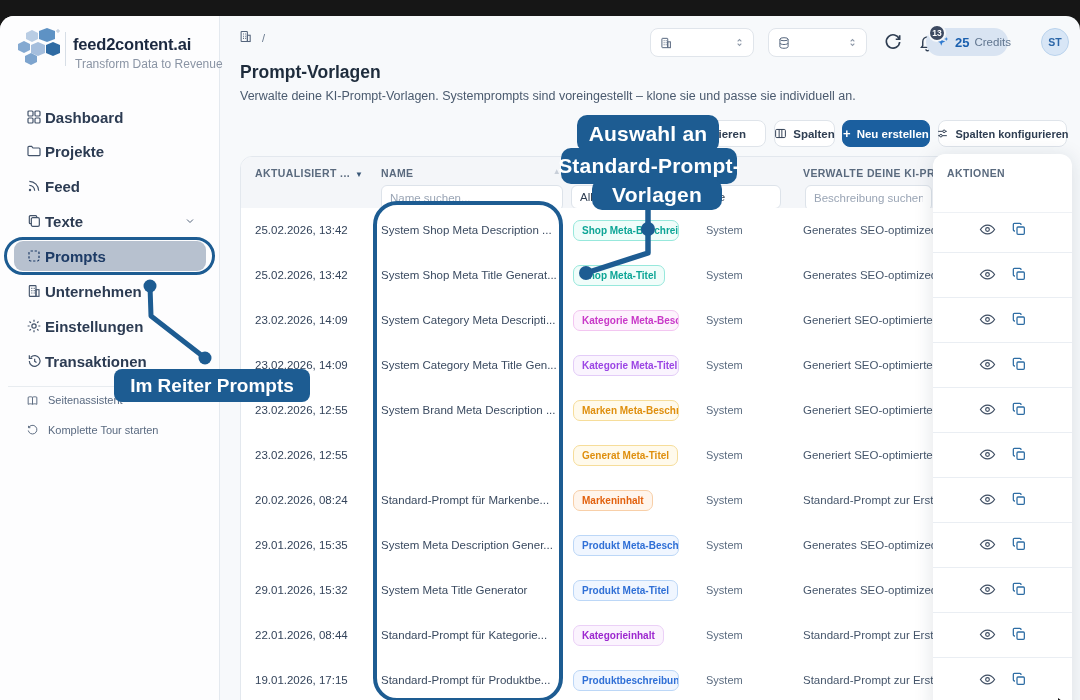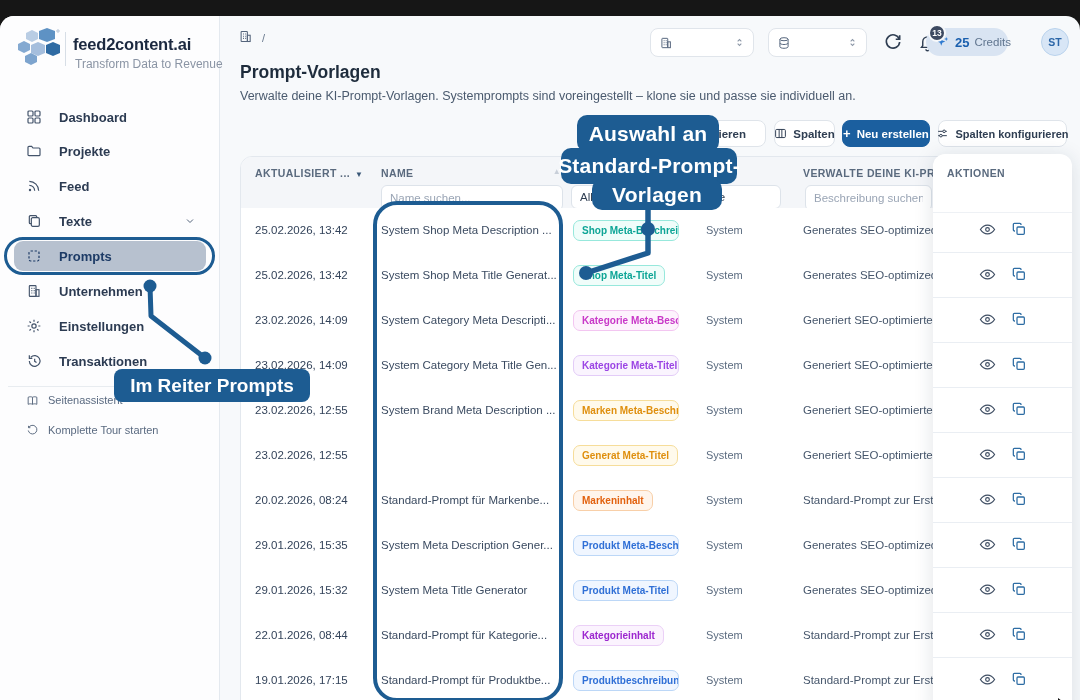--- a/index.html
+++ b/index.html
@@ -3,21 +3,21 @@
 <meta charset="utf-8">
 <style>
   html,body{margin:0;padding:0;background:#161616;font-family:"Liberation Sans",sans-serif;}
   .app{position:relative;width:1080px;height:700px;border-radius:14px;overflow:hidden;background:#f7f9fb;margin:16px auto;}
   
   .sidebar{position:absolute;left:0;top:0;width:219px;height:700px;background:#fdfdfe;border-right:1px solid #e4e9ef;z-index:4;}
   .logo-mark{position:absolute;left:16px;top:12px;}
   .logo-div{position:absolute;left:65px;top:16px;width:1px;height:34px;background:#d7dee6;}
   .brand-name{position:absolute;left:73px;top:19px;font-size:16.5px;font-weight:700;color:#1c2940;letter-spacing:-.2px;white-space:nowrap;}
   .brand-tagline{position:absolute;left:75px;top:41px;font-size:12px;color:#8a94a4;white-space:nowrap;}
-  .nav-item{position:absolute;left:14px;width:192px;height:30px;display:flex;align-items:center;gap:17px;padding-left:12px;box-sizing:border-box;font-size:13px;font-weight:600;color:#2c3b52;cursor:default;}
+  .nav-item{position:absolute;left:14px;width:192px;height:30px;display:flex;align-items:center;gap:3px;padding-left:12px;box-sizing:border-box;font-size:15px;font-weight:600;color:#2c3b52;cursor:default;}
   .nav-item.active{background:#b7c1cf;border-radius:9px;color:#1d3b66;}
   .nav-item .chev{position:absolute;right:10px;}
   .nav-sm{position:absolute;left:18px;width:190px;height:24px;display:flex;align-items:center;gap:9px;padding-left:8px;box-sizing:border-box;font-size:11px;font-weight:400;color:#5a6a80;}
   .side-div{position:absolute;left:8px;top:370px;width:203px;height:1px;background:#e8ecf0;}
   .icn{display:inline-flex;flex:none;}
   
   .tb-select{position:absolute;top:12px;height:29px;background:#fff;border:1px solid #e0e5eb;border-radius:8px;display:flex;align-items:center;box-sizing:border-box;padding:0 8px;}
   .tb-select .dcar{margin-left:auto;}
   .tb-icon{position:absolute;display:inline-flex;}
   .bell-badge{position:absolute;left:928px;top:8px;width:18px;height:18px;border-radius:50%;background:#3d4a61;border:2px solid #f7f9fb;box-sizing:border-box;color:#fff;font-size:8.5px;font-weight:700;display:flex;align-items:center;justify-content:center;z-index:2;}

